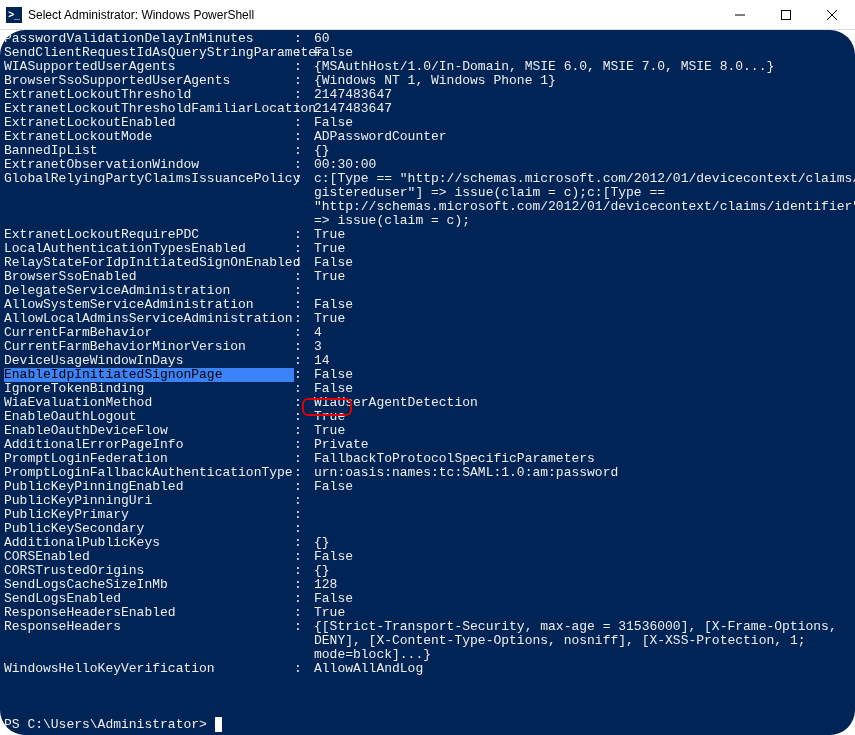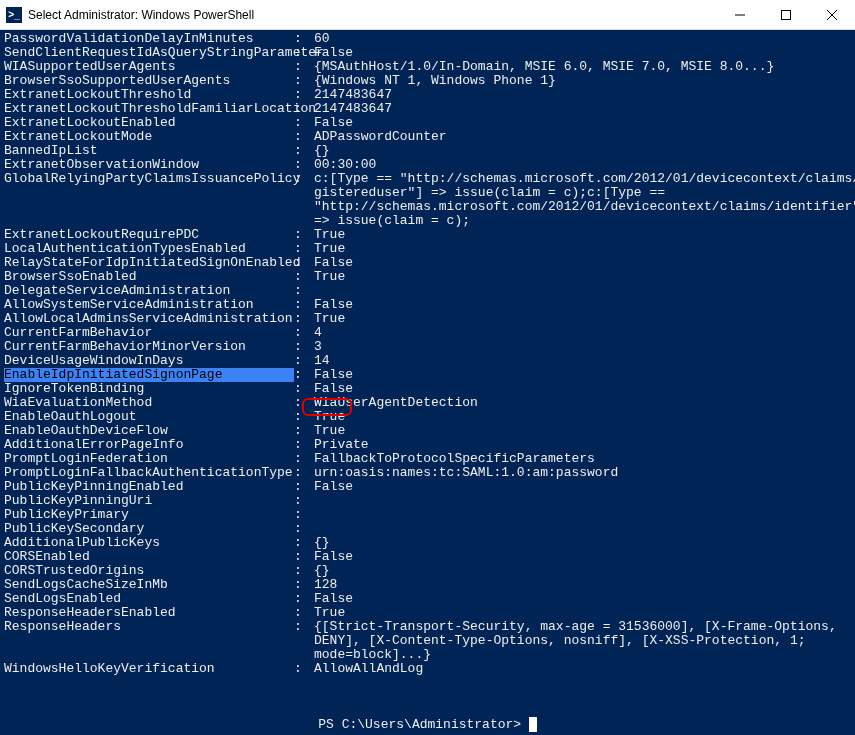--- a/index.html
+++ b/index.html
@@ -57,35 +57,36 @@
   }
   .win-btn svg { width: 10px; height: 10px; }
   .terminal {
     background: #012456;
     color: #eee;
     height: 705px;
     padding: 2px 4px;
     line-height: 14px;
     white-space: pre;
     overflow: hidden;
+    border-radius: 25px;
   }
   .row { display: block; }
   .key { display: inline-block; width: 290px; vertical-align: top; }
   .sep { display: inline-block; width: 20px; vertical-align: top; }
   .val { display: inline-block; vertical-align: top; }
   .cont { display: inline-block; margin-left: 310px; }
   .hl-key { background: #3b82f6; color: #000; }
   .annot {
     position: absolute;
     border: 2px solid #e00000;
     border-radius: 6px;
     pointer-events: none;
   }
   .terminal-wrap { position: relative; }
-  .prompt-line { margin-top: 14px; text-align: center; }
+  .prompt-line { margin-top: 14px; }
   .cursor { background:#fff; color:#012456; }
 </style>
 </head>
 <body>
 
 <div class="titlebar">
   <div class="title-left">
     <span class="title-icon">&gt;_</span>
     <span class="title-text">Select Administrator: Windows PowerShell</span>
   </div>

